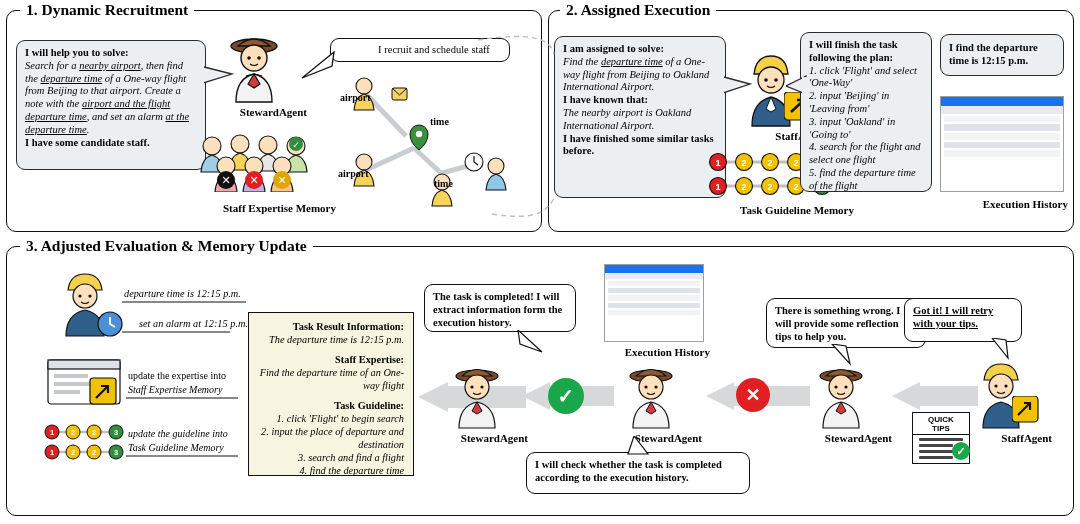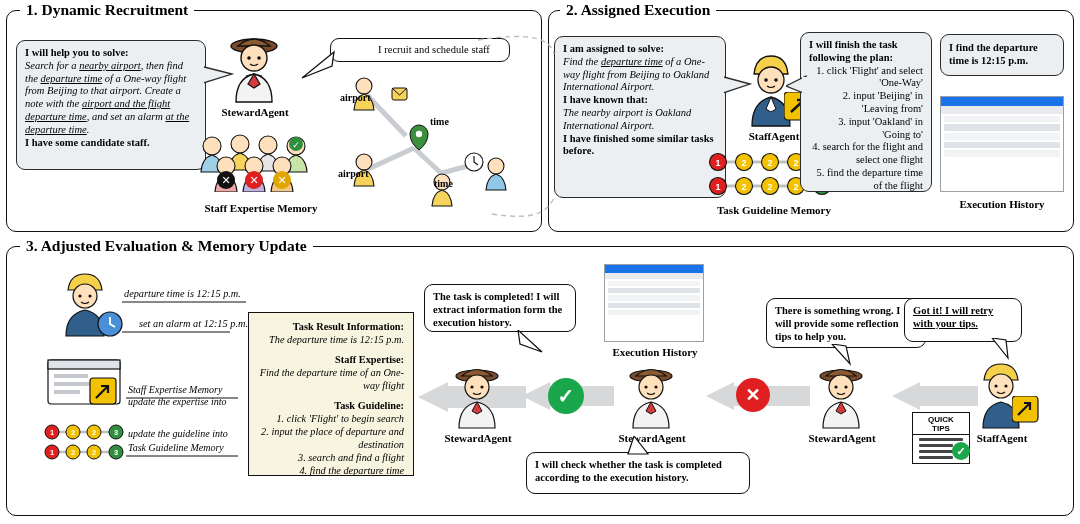--- a/index.html
+++ b/index.html
@@ -56,21 +56,21 @@
   }
   .bubble b { font-weight: bold; }
   .bubble i { font-style: italic; }
   .u { text-decoration: underline; }
 
   
   .cap {
     position: absolute;
     font-size: 11px;
     font-weight: bold;
-    text-align: center;
+    text-align: right;
     color: #000;
     white-space: nowrap;
   }
   .cap.small { font-size: 10px; }
 
   
   .person { position: absolute; }
   .person svg { display: block; }
 
   
@@ -296,21 +296,21 @@
           <text x="92" y="41.5" fill="#fff">2</text>
         <circle cx="118" cy="38" r="8.5" fill="#2f8f3e" stroke="#111" stroke-width="1.1"></circle>
           <text x="118" y="41.5" fill="#fff">3</text>
       </g>
     </svg>
   </div>
   <div class="cap" style="left:694px; top:204px; width:160px;">Task Guideline Memory</div>
 
   <div class="bubble gray" style="left:800px; top:32px; width:132px; height:160px;">
     <b>I will finish the task following the plan:</b>
-    <div style="text-align:right;">
+    <div style="font-style:italic;">
       <div>1. click 'Flight' and select 'One-Way'</div>
       <div>2. input 'Beijing' in 'Leaving from'</div>
       <div>3. input 'Oakland' in 'Going to'</div>
       <div>4. search for the flight and select one flight</div>
       <div>5. find the departure time of the flight</div>
     </div>
   </div>
   <svg class="arrow" style="left:786px; top:74px;" width="22" height="24">
     <polygon points="20,2 0,12 20,20" fill="#eceff1" stroke="#2b2b2b" stroke-width="1.3"></polygon>
     <rect x="16" y="3" width="6" height="18" fill="#eceff1" stroke="none"></rect>
@@ -363,21 +363,21 @@
 
   <svg class="arrow" style="left:46px; top:358px;" width="76" height="50">
     <rect x="2" y="2" width="72" height="44" rx="3" fill="#fff" stroke="#111" stroke-width="1.2"></rect>
     <rect x="2" y="2" width="72" height="9" fill="#dfe3e8" stroke="#111" stroke-width="1.2"></rect>
     <rect x="8" y="16" width="34" height="4" fill="#c5c9cf"></rect>
     <rect x="8" y="24" width="44" height="4" fill="#c5c9cf"></rect>
     <rect x="8" y="32" width="26" height="4" fill="#c5c9cf"></rect>
     <rect x="44" y="20" width="26" height="26" rx="3" fill="#f2c200" stroke="#111" stroke-width="1.2"></rect>
     <path d="M50 40 L62 28 M55 28 H62 V35" stroke="#111" stroke-width="2.2" fill="none"></path>
   </svg>
-  <div class="cap small" style="left:128px; top:370px; font-weight:normal; font-style:italic;margin-top:26px;">update the expertise into</div>
+  <div class="cap small" style="left:128px; top:370px; font-weight:normal; ">update the expertise into</div>
   <div class="cap small" style="left:128px; top:384px; font-weight:normal; font-style:italic;">Staff Expertise Memory</div>
   <svg class="arrow" style="left:126px; top:396px;" width="120" height="6">
     <path d="M0 2 H112" stroke="#111" stroke-width="1"></path>
   </svg>
 
   <div class="memwrap" style="left:42px; top:420px;">
     <svg width="86" height="44" viewBox="0 0 86 44">
       <g stroke="#bfbfbf" stroke-width="2.5" fill="none">
           <path d="M10 12 H74"></path>
           <path d="M10 32 H74"></path>

